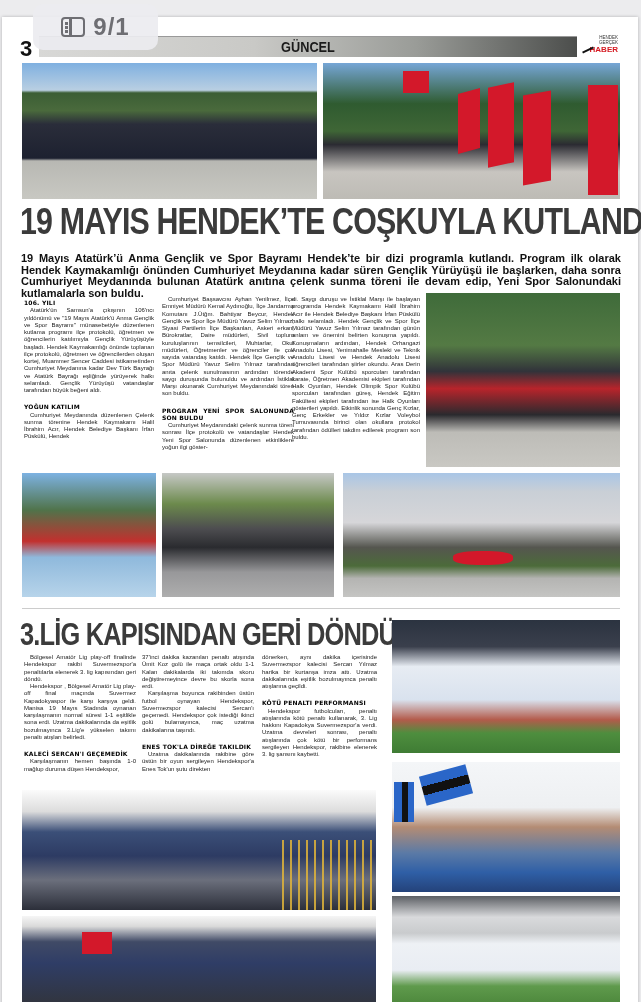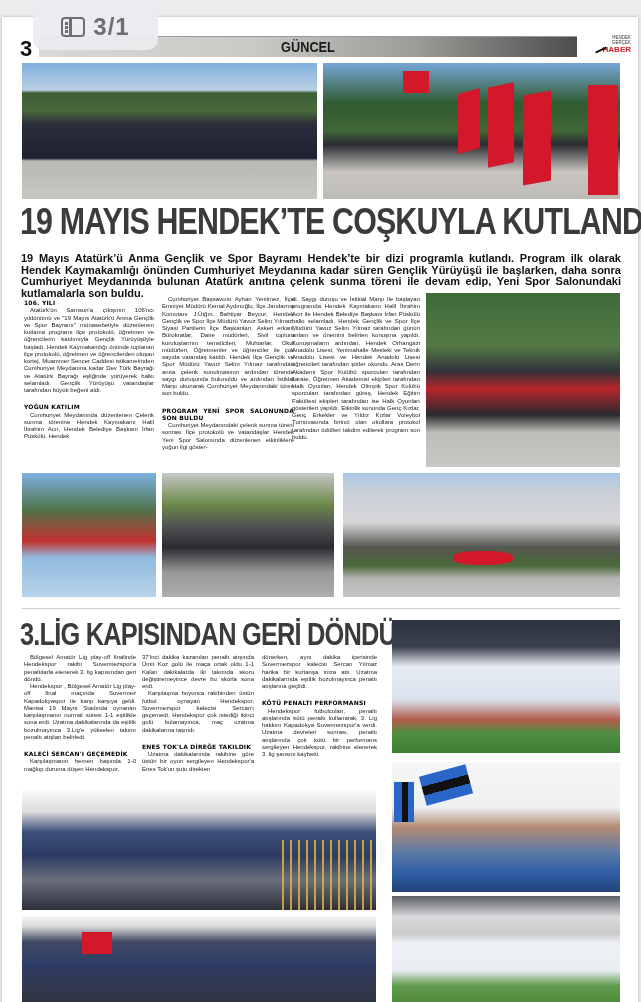--- a/index.html
+++ b/index.html
@@ -7,21 +7,21 @@
   .page{position:absolute;left:2px;top:17px;width:636px;height:990px;background:#fff;box-shadow:0 0 3px rgba(0,0,0,.25);}
   .viewer-badge{position:absolute;left:33px;top:4px;width:125px;height:46px;background:rgba(236,236,240,.92);border-radius:10px;display:flex;align-items:center;justify-content:center;gap:8px;z-index:10;color:#6e6e73;}
   .viewer-badge .ico{width:24px;height:20px;border:2.5px solid #6e6e73;border-radius:4px;position:relative;box-sizing:border-box;}
   .viewer-badge .ico:before{content:"";position:absolute;left:6px;top:0;bottom:0;width:2.5px;background:#6e6e73;}
   .viewer-badge .ico i{position:absolute;left:1.5px;width:3px;height:2.5px;background:#6e6e73;}
   .viewer-badge .txt{font-weight:bold;font-size:24px;letter-spacing:1px;}
   .pagenum{position:absolute;left:20px;top:36px;font-weight:bold;font-size:22px;color:#111;font-family:"Liberation Sans",sans-serif;}
   .dateline{position:absolute;left:44px;top:49px;font-size:4px;color:#777;}
   .section-bar{position:absolute;left:39px;top:36px;width:538px;height:20px;background:linear-gradient(90deg,#d8d8d6 0%,#c9c9c6 40%,#9a9c98 70%,#4c4e4c 100%);border-top:1px solid #999;}
   .section-bar .lbl{position:absolute;left:0;right:0;top:1px;text-align:center;font-weight:bold;font-size:15px;color:#1a1a1a;font-family:"Liberation Sans",sans-serif;transform:scaleX(.85);}
-  .logo{position:absolute;left:578px;top:35px;width:42px;height:24px;background:#fff;text-align:right;margin-left:13px;}
+  .logo{position:absolute;left:578px;top:35px;width:42px;height:24px;background:#fff;text-align:right;}
   .logo .l1,.logo .l2{font-size:4.5px;color:#333;display:block;line-height:5px;margin-right:2px;}
   .logo .l3{font-size:8px;font-weight:bold;color:#d51b23;display:block;line-height:9px;margin-right:2px;}
   .logo .stick{position:absolute;left:4px;top:14px;width:12px;height:2px;background:#111;transform:rotate(-25deg);}
   .photo{position:absolute;overflow:hidden;}
   .ph-a{left:22px;top:63px;width:295px;height:136px;background:linear-gradient(180deg,#7fb0e0 0%,#b9cfe2 20%,#3b5e35 22%,#4a6a3c 35%,#2a2d3a 45%,#1d2130 70%,#b8b8b3 72%,#c8c8c2 100%);}
   .ph-b{left:323px;top:63px;width:297px;height:136px;background:linear-gradient(180deg,#76a6d6 0%,#2f5b30 30%,#3f6636 50%,#2b2b32 60%,#c8c5c0 80%,#bdbbb5 100%);}
   .ph-c{left:426px;top:293px;width:194px;height:174px;background:linear-gradient(180deg,#3f6b3a 0%,#547a44 30%,#31333a 45%,#b8242b 55%,#2a2a2e 70%,#bdbcb7 80%,#c9c8c3 100%);}
   .ph-d{left:22px;top:473px;width:134px;height:124px;background:linear-gradient(180deg,#7db2e2 0%,#50734a 30%,#c2302e 55%,#8fb9dc 68%,#b7d4ea 100%);}
   .ph-e{left:162px;top:473px;width:172px;height:124px;background:linear-gradient(180deg,#c6c8c6 0%,#6c8a4c 25%,#4d4d50 45%,#2a2b2f 60%,#98989a 80%,#aeaeae 100%);}
   .ph-f{left:343px;top:473px;width:277px;height:124px;background:linear-gradient(180deg,#a9c6e6 0%,#c9cfd6 15%,#d6d6d9 40%,#55564f 60%,#4c6b3a 75%,#b4b4b2 85%,#c5c5c3 100%);}
@@ -49,21 +49,21 @@
 </style>
 </head>
 <body>
 
 <div class="viewer-badge">
   <span class="ico">
       <i style="top:3px"></i>
       <i style="top:7px"></i>
       <i style="top:11px"></i>
     </span>
-  <span class="txt">3/1</span>
+  <span class="txt">9/1</span>
 </div>
 
 <div class="page"></div>
 
 <div class="pagenum">3</div>
 <div class="dateline">20 MAYIS 2025 SALI</div>
 <div class="section-bar">
   <div class="lbl">GÜNCEL</div>
 </div>
 <div class="logo">

